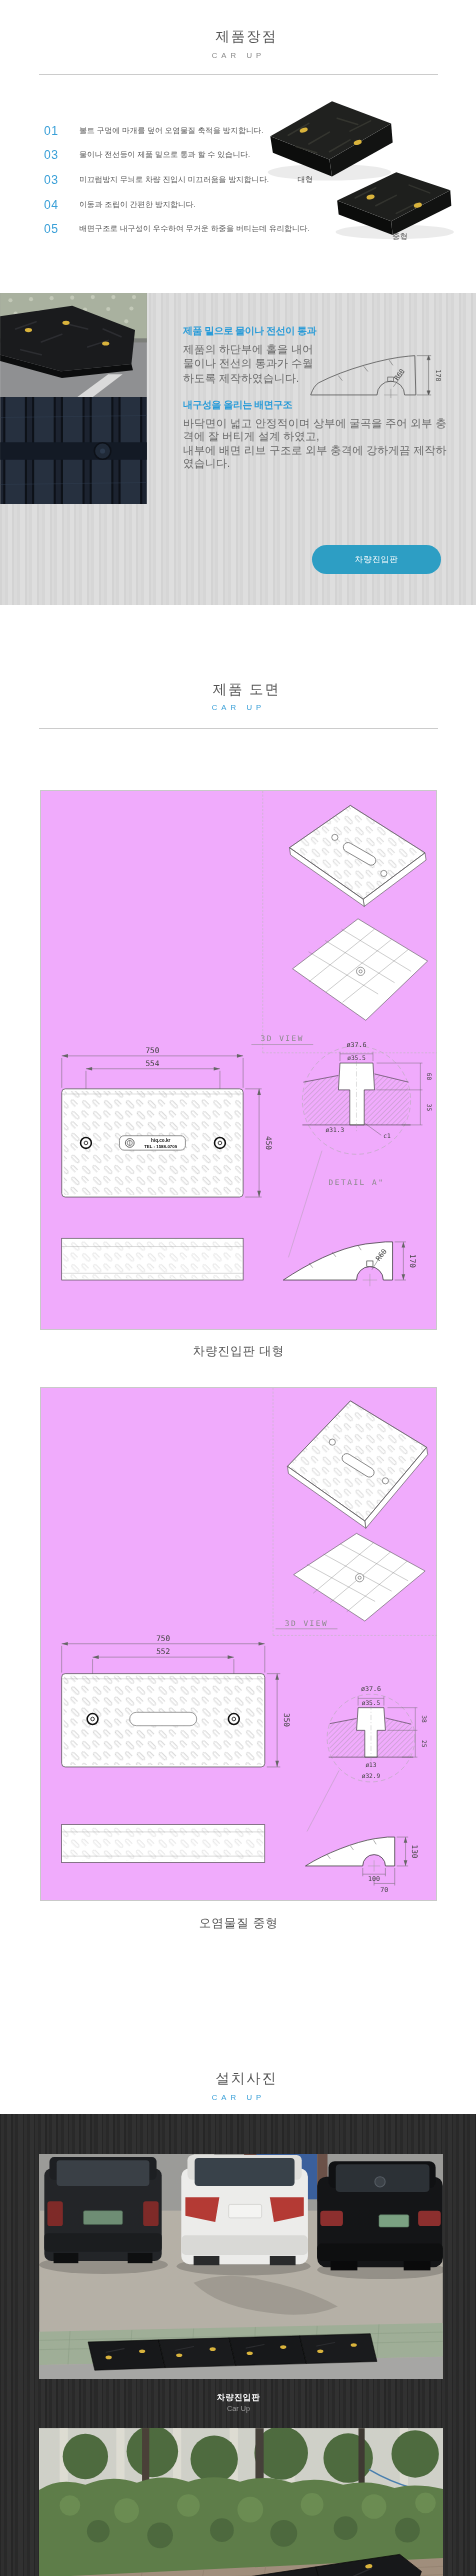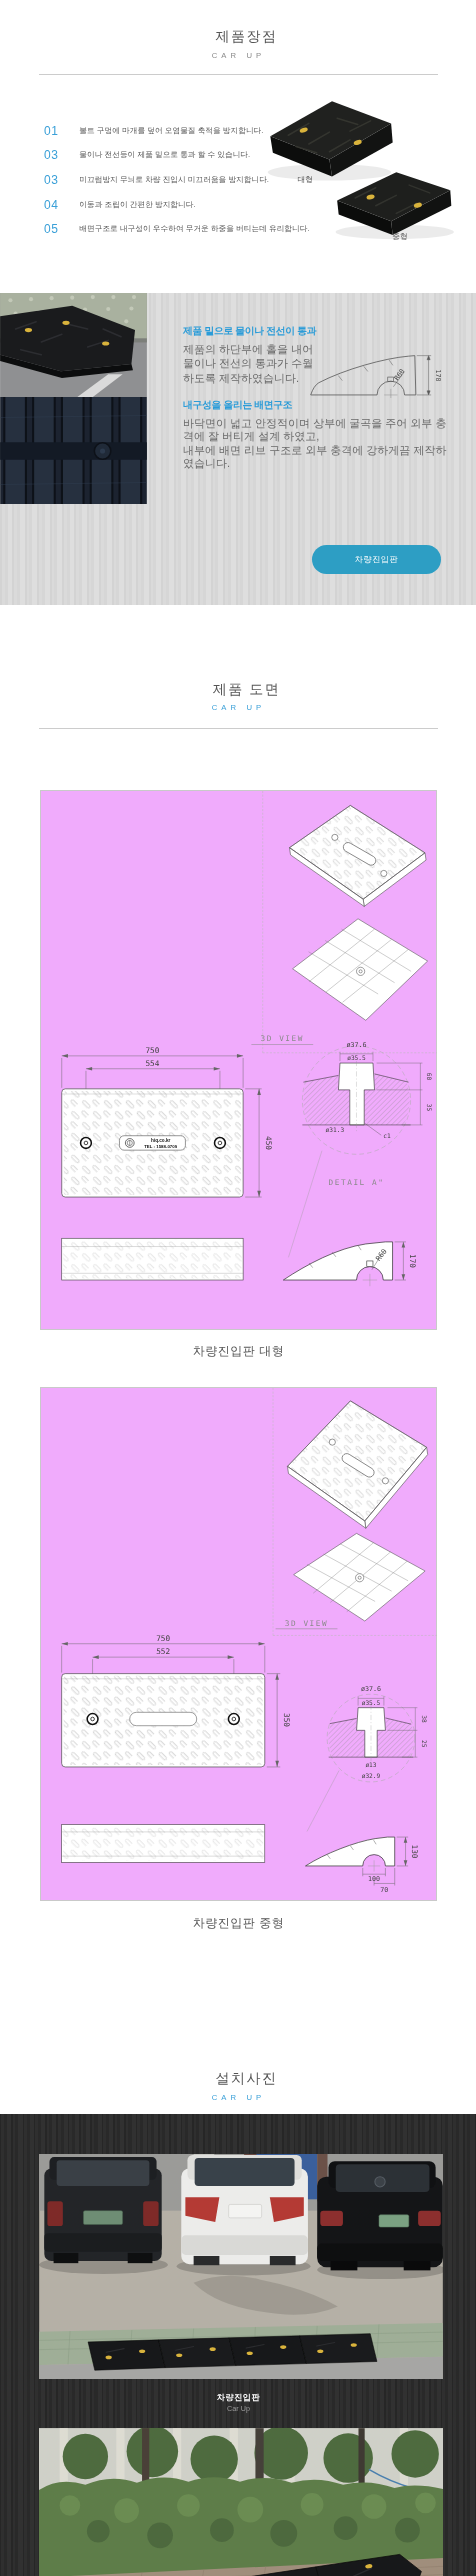--- a/index.html
+++ b/index.html
@@ -524,21 +524,21 @@
             <line x1="726" y1="620" x2="726" y2="716"></line>
           </g>
           <text text-anchor="middle" class="cad-text" font-size="12" transform="translate(738,642) rotate(90)">38</text>
           <text text-anchor="middle" class="cad-text" font-size="12" transform="translate(738,690) rotate(90)">25</text>
           <text x="640" y="736" text-anchor="middle" class="cad-text" font-size="12">ø13</text>
           <text x="640" y="756" text-anchor="middle" class="cad-text" font-size="12">ø32.9</text>
           <line x1="578" y1="742" x2="516" y2="860" stroke="#999" stroke-width="0.7"></line>
         </g>
       </svg>
     </div>
-    <div class="box-caption" style="top:1310px;">차량진입판 중형</div>
+    <div class="box-caption" style="top:1310px;">오염물질 중형</div>
   </div>
 
   <div class="sec sec-install">
     <div class="sec-title" style="top:138px;">설치사진</div>
     <div class="sec-sub blue" style="top:161px;">CAR UP</div>
 
     <div class="dark-area"></div>
 
     <div class="photo-frame" style="top:222px;height:225px;">
       <svg width="404" height="225" viewBox="0 0 784 437">

